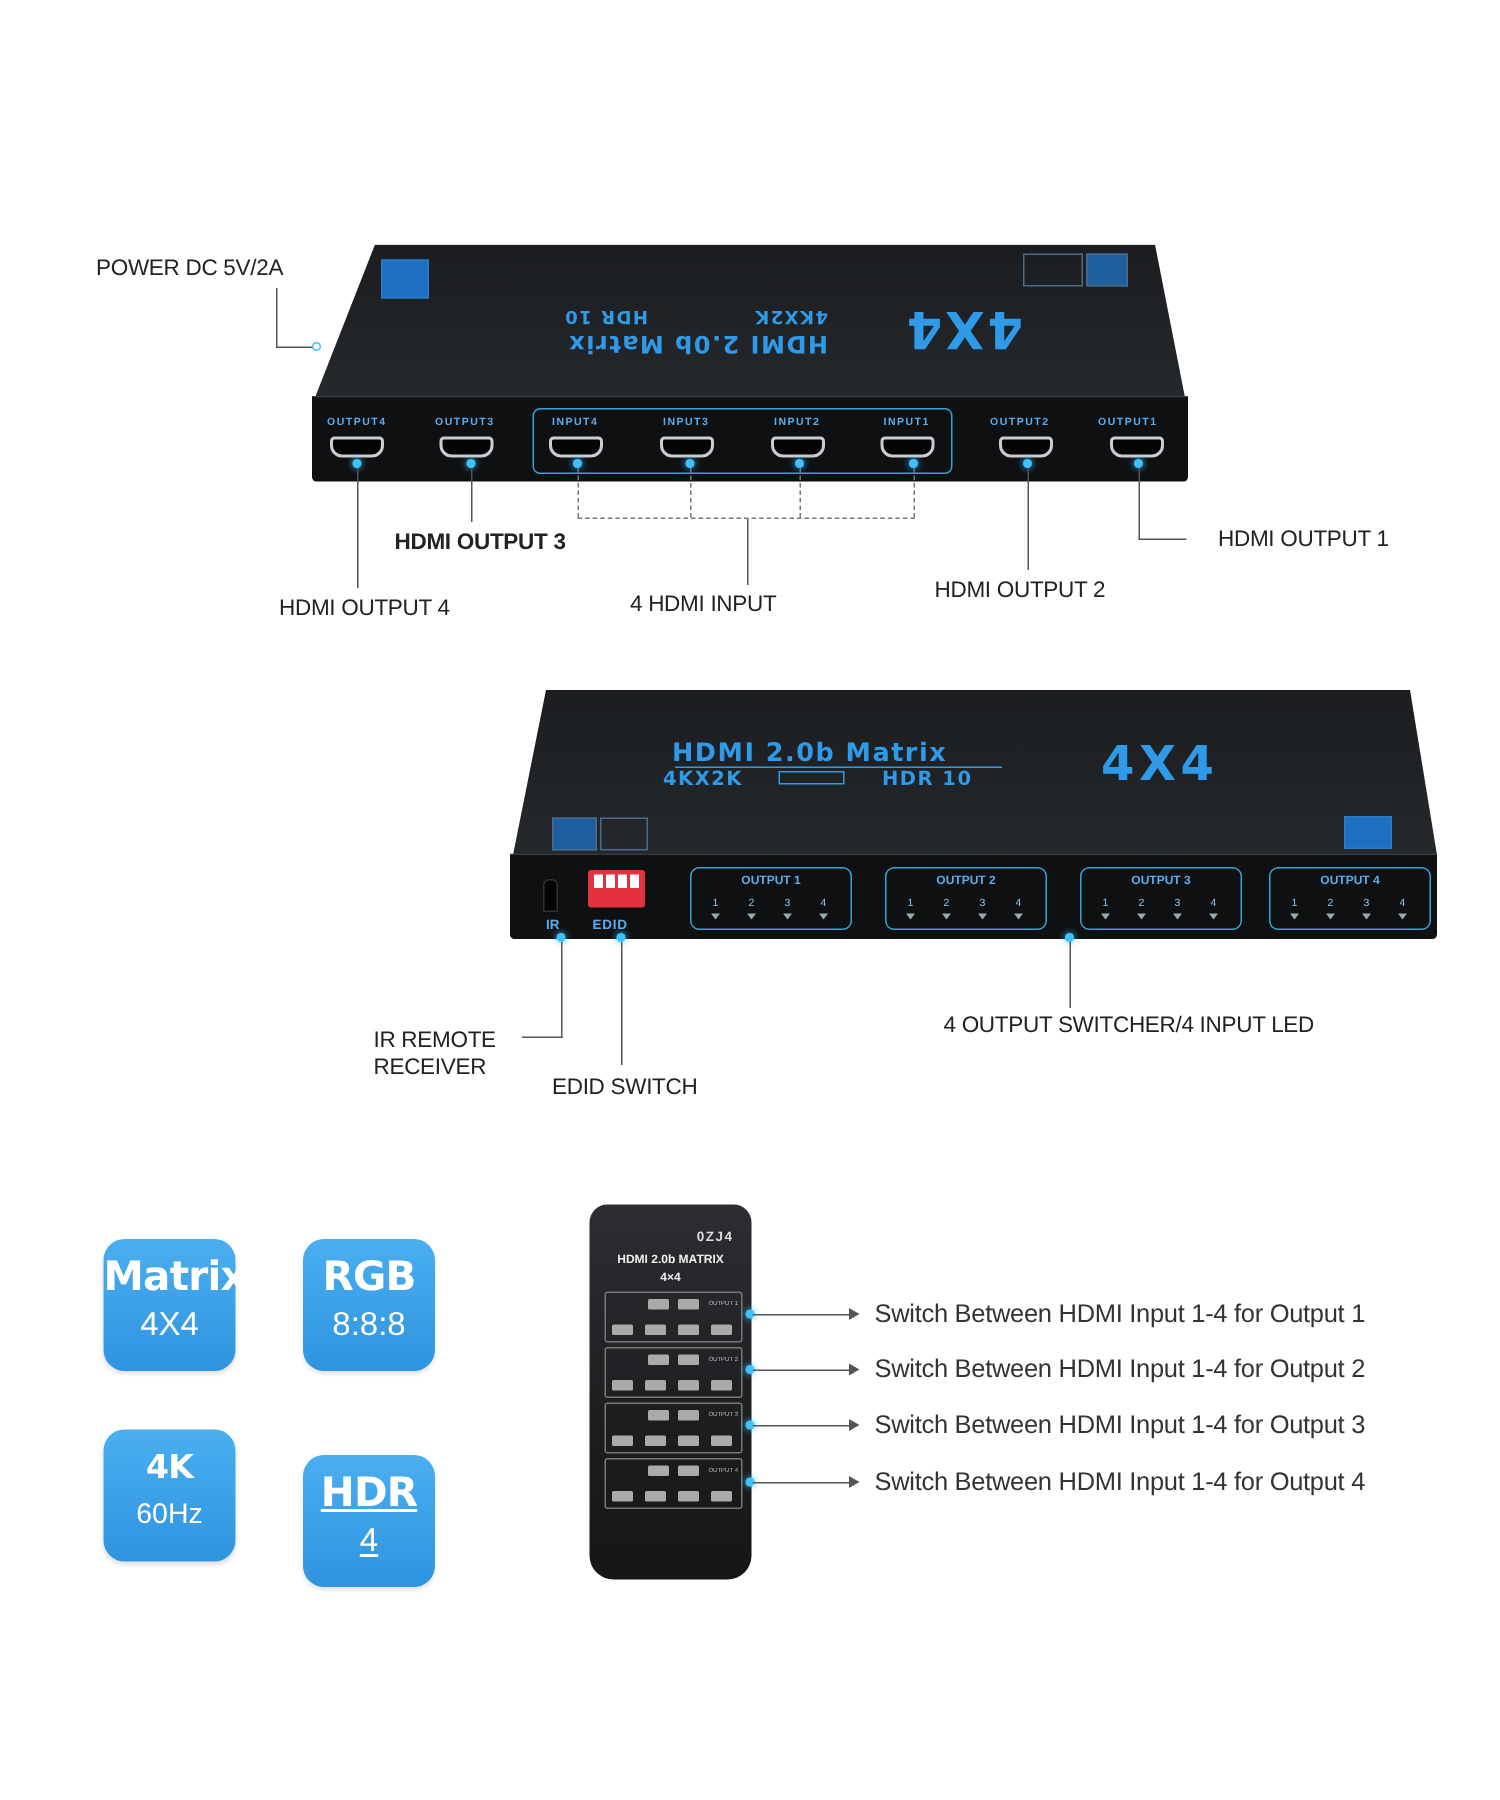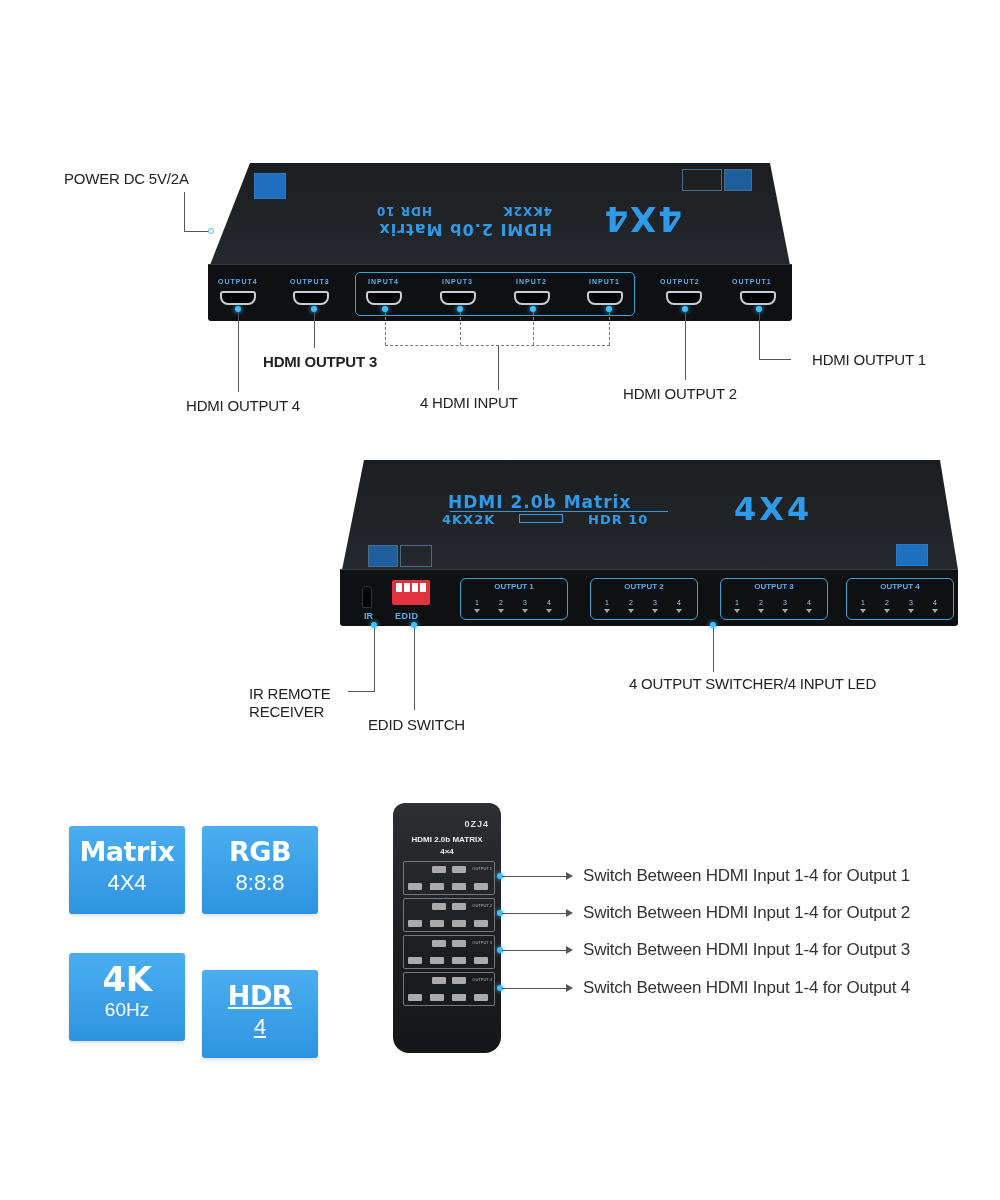--- a/index.html
+++ b/index.html
@@ -29,22 +29,22 @@
               background: linear-gradient(180deg,#1b1d20 0%, #25282c 100%);
               clip-path: polygon(22px 0, 598px 0, 616px 110px, 0 110px); }
   .dev2-front { position: absolute; left: 340px; top: 569px; width: 618px; height: 57px;
                 background: #0f1012; border-top: 1px solid #3a3d42; border-radius: 0 0 3px 3px; }
   .out-group { position: absolute; top: 8px; width: 108px; height: 42px; border: 1.5px solid #3aa3d8; border-radius: 6px; }
   .out-group .t { position: absolute; top: 3px; width: 100%; text-align: center; font-size: 8px; font-weight: bold; color: #5aaef0; }
   .out-group .n { position: absolute; top: 20px; font-size: 7px; color: #8fc8ef; }
   .out-group .led { position: absolute; top: 30px; width: 0; height: 0; border-left: 3px solid transparent; border-right: 3px solid transparent; border-top: 4px solid #9aa; }
 
   
-  .tile { position: absolute; width: 116px; height: 88px; background: linear-gradient(180deg,#4aaef0 0%, #2f94e0 100%);
-          border-radius: 3px; color: #fff; text-align: center; box-shadow: 0 2px 3px rgba(0,0,0,0.12); }
+  .tile { position: absolute; width: 88px; height: 88px; background: linear-gradient(180deg,#4aaef0 0%, #2f94e0 100%);
+          border-radius: 14px; color: #fff; text-align: center; box-shadow: 0 2px 3px rgba(0,0,0,0.12); }
   .tile .big { font-family: "DejaVu Sans", sans-serif; font-weight: bold; font-size: 27px; margin-top: 10px; line-height: 32px; letter-spacing: -0.5px; }
   .tile .sub { font-size: 22px; line-height: 26px; margin-top: 2px; }
 
   
   .remote { position: absolute; left: 393px; top: 803px; width: 108px; height: 250px; background: linear-gradient(180deg,#2c2e31 0%, #1c1d1f 60%, #151617 100%);
             border-radius: 12px 12px 16px 16px; }
   .remote .brand { position: absolute; right: 12px; top: 16px; font-size: 9px; color: #ddd; font-weight: bold; letter-spacing: 1px; }
   .remote .model { position: absolute; left: 0; width: 100%; top: 32px; text-align: center; font-size: 8px; color: #eee; font-weight: bold; }
   .remote .dims { position: absolute; left: 0; width: 100%; top: 44px; text-align: center; font-size: 8px; color: #eee; font-weight: bold; }
   .rgroup { position: absolute; left: 10px; width: 92px; height: 34px; border: 1px solid #777; border-radius: 2px; }
@@ -217,21 +217,21 @@
 <div>
   <div class="tile" style="left:69px; top:826px;">
     <div class="big">Matrix</div>
     <div class="sub">4X4</div>
   </div>
   <div class="tile" style="left:202px; top:826px;">
     <div class="big">RGB</div>
     <div class="sub">8:8:8</div>
   </div>
   <div class="tile" style="left:69px; top:953px;">
-    <div class="big" style="font-size:34px;">4K</div>
+    <div class="big" style="font-size:22px;">4K</div>
     <div class="sub" style="font-size:19px;">60Hz</div>
   </div>
   <div class="tile" style="left:202px; top:970px;text-decoration:underline;">
     <div class="big">HDR</div>
     <div class="sub">4</div>
   </div>
 </div>
 
 <div class="remote">
   <span class="brand">0ZJ4</span>

